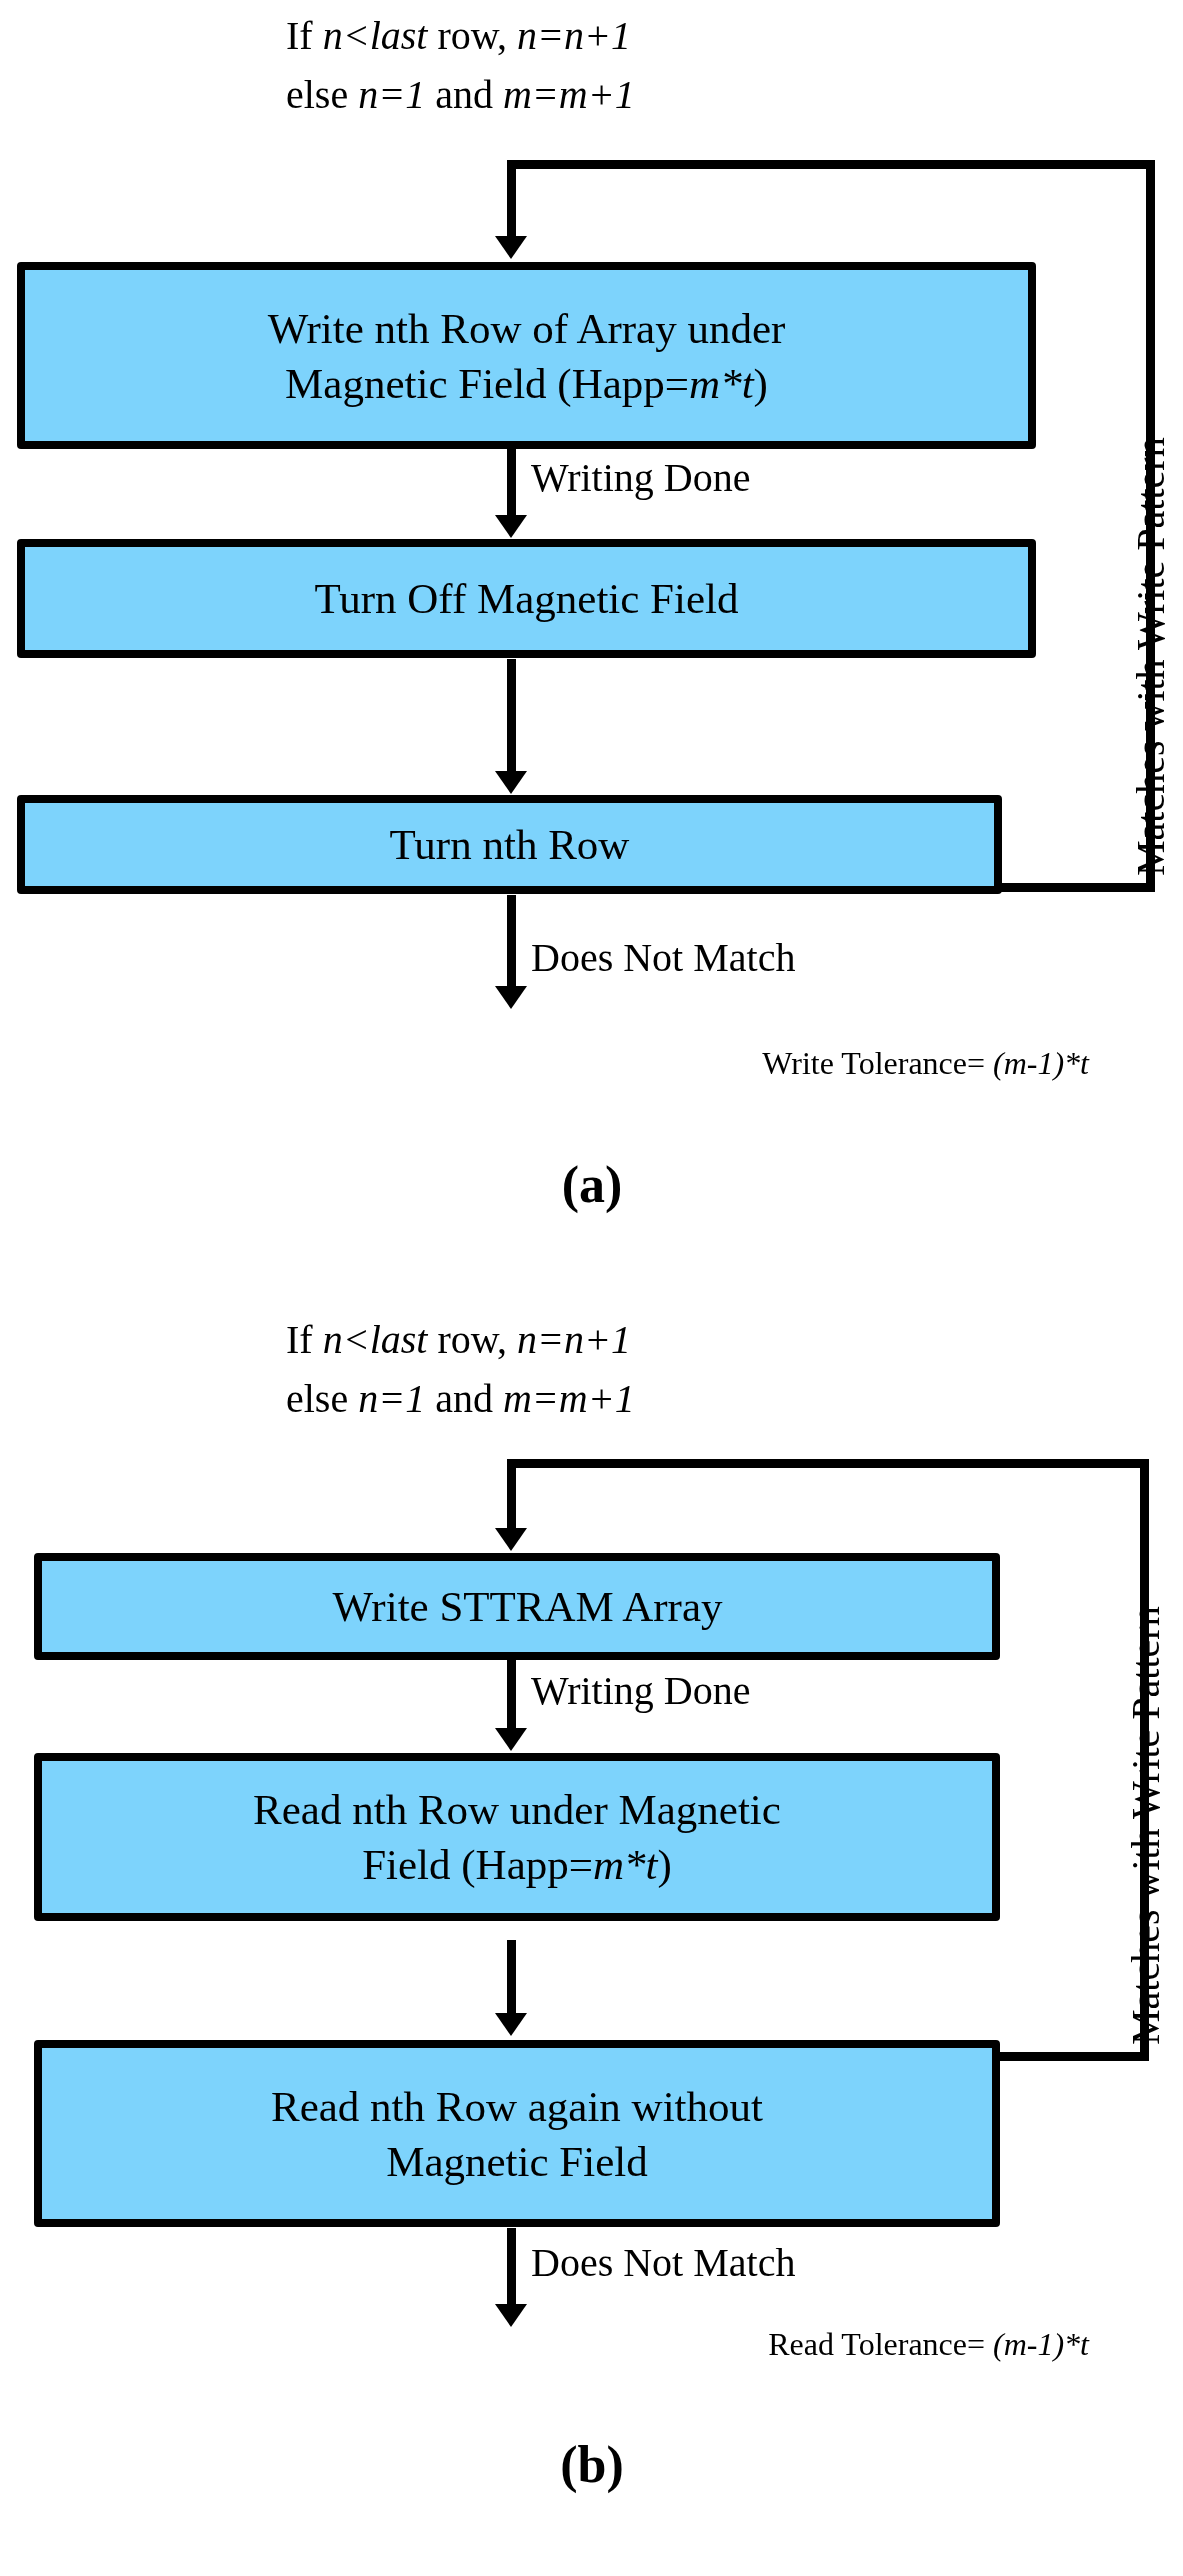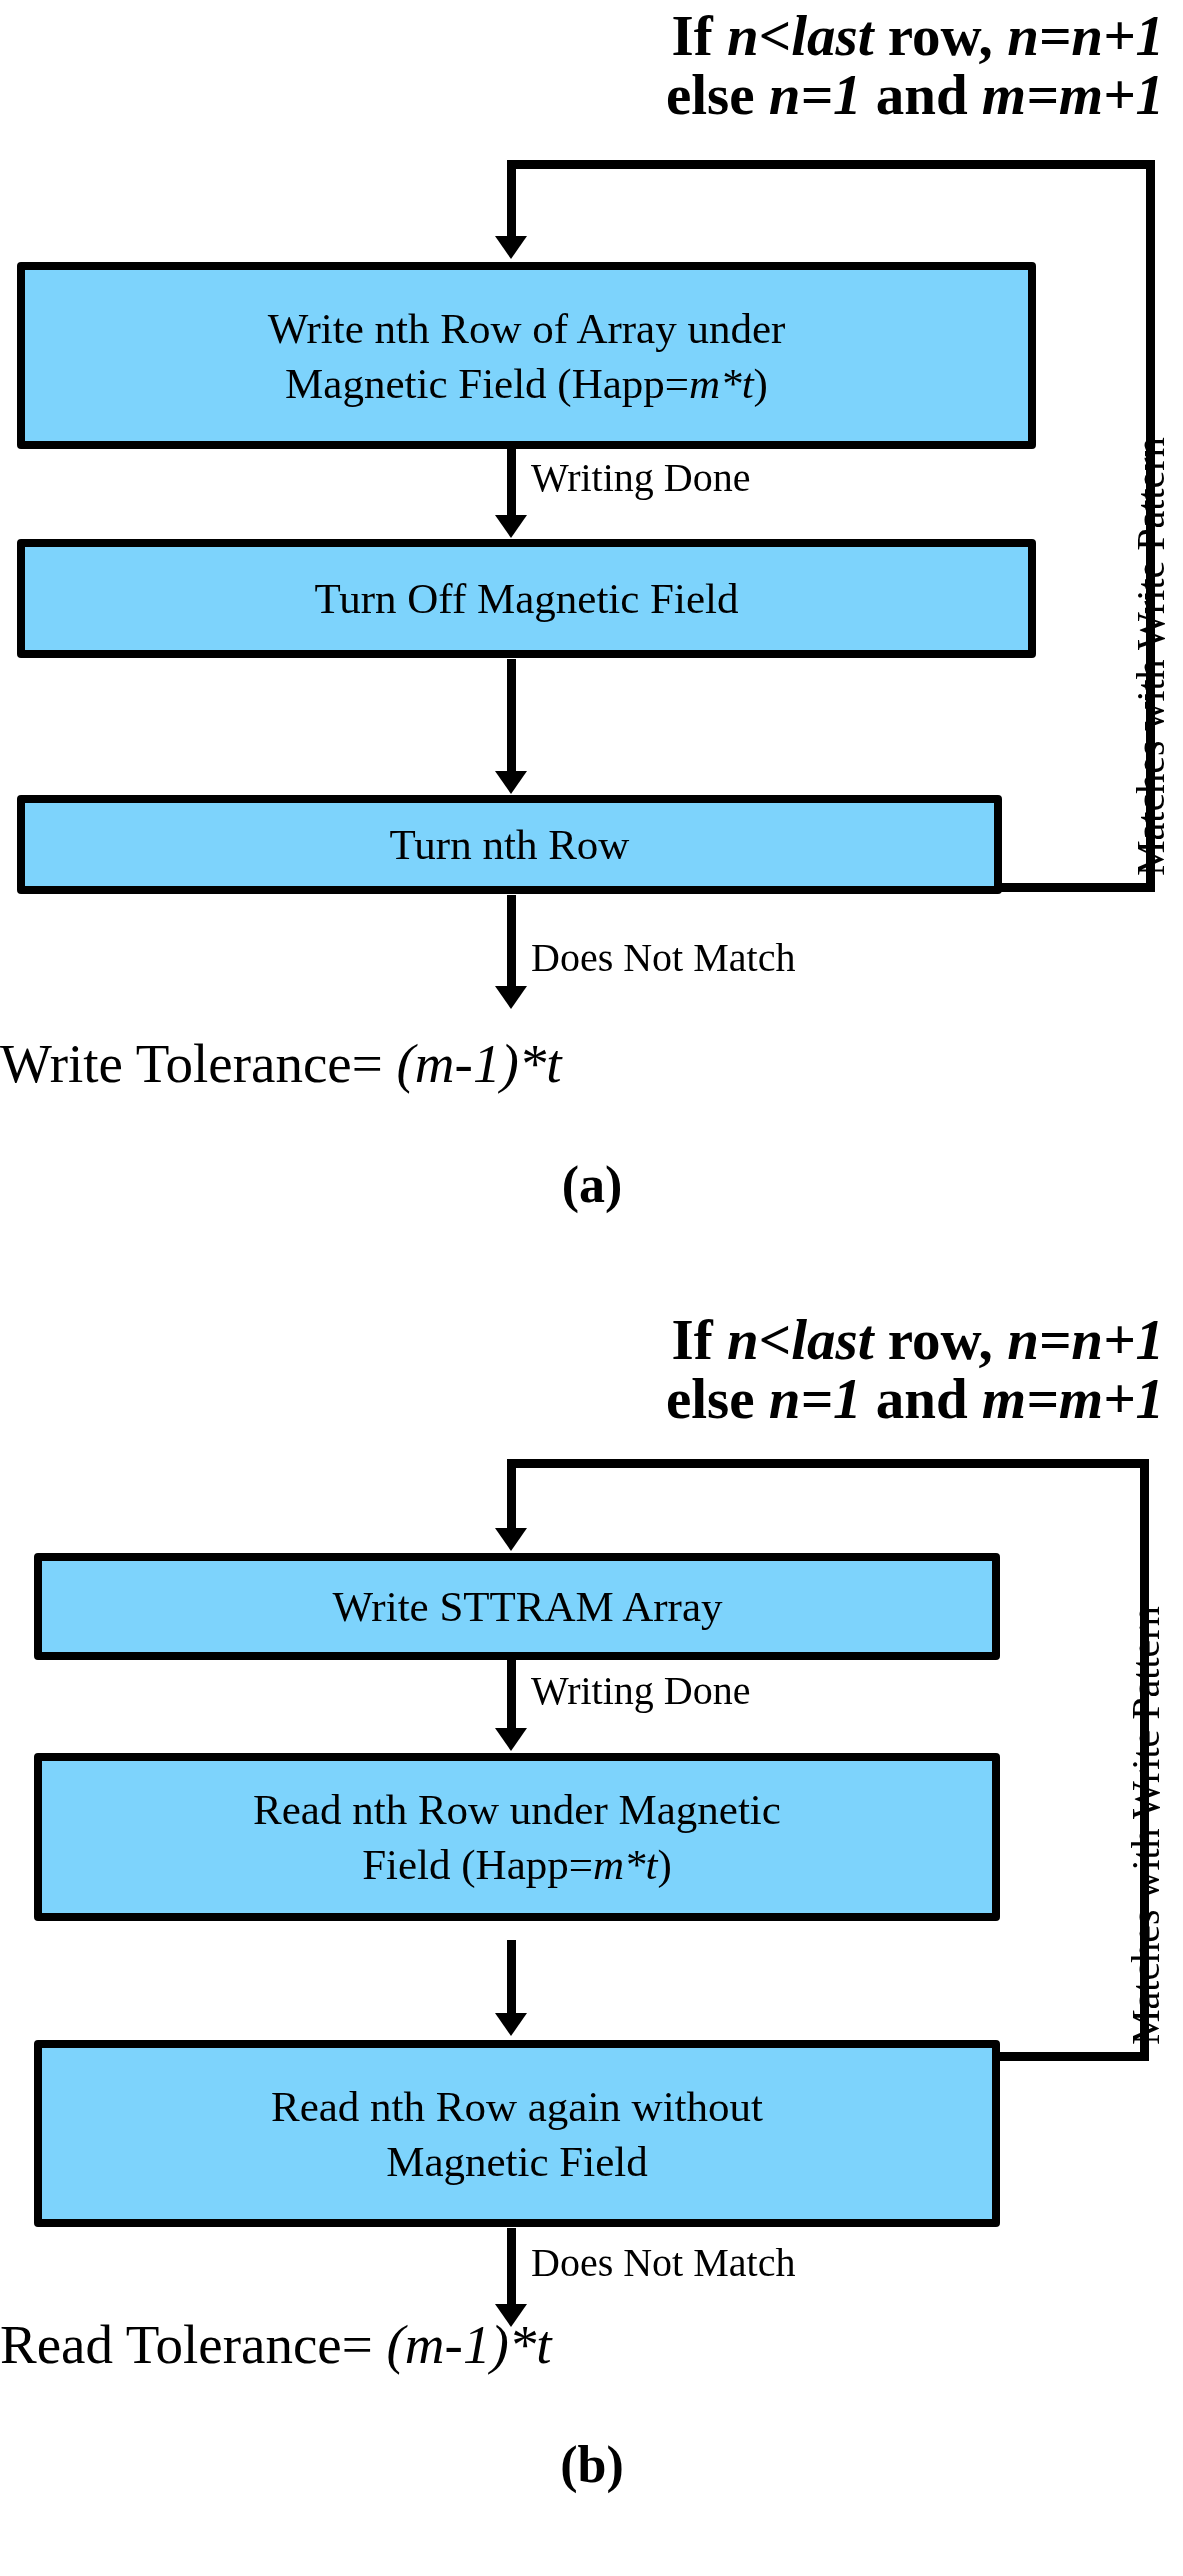--- a/index.html
+++ b/index.html
@@ -22,25 +22,24 @@
     width: 1184px;
   }
   #panel-a { top: 0; height: 1289px; }
   #panel-b { top: 1289px; height: 1287px; }
 
   
   .loop-text {
     position: absolute;
     left: 286px;
     width: 878px;
-    text-align: right;
-    font-size: 57px;
+    text-align: left;
+    font-size: 40px;
     line-height: 59px;
     white-space: nowrap;
-    font-weight: bold;
   }
   .loop-text .l2 { display: block; }
   .ital { font-style: italic; }
 
   
   .box {
     position: absolute;
     box-sizing: border-box;
     border: 8.6px solid #000000;
     border-radius: 4px;
@@ -130,22 +129,22 @@
     transform-origin: 0 0;
     transform: rotate(-90deg);
     z-index: 3;
   }
 
   
   .result {
     position: absolute;
     left: 0;
     width: 1184px;
-    text-align: left;
-    font-size: 55px;
+    text-align: right;
+    font-size: 32px;
     line-height: 53px;
     white-space: nowrap;
   }
   .result-offset { padding-right: 95px; }
 
   
   .caption {
     position: absolute;
     left: 0;
     width: 1184px;

